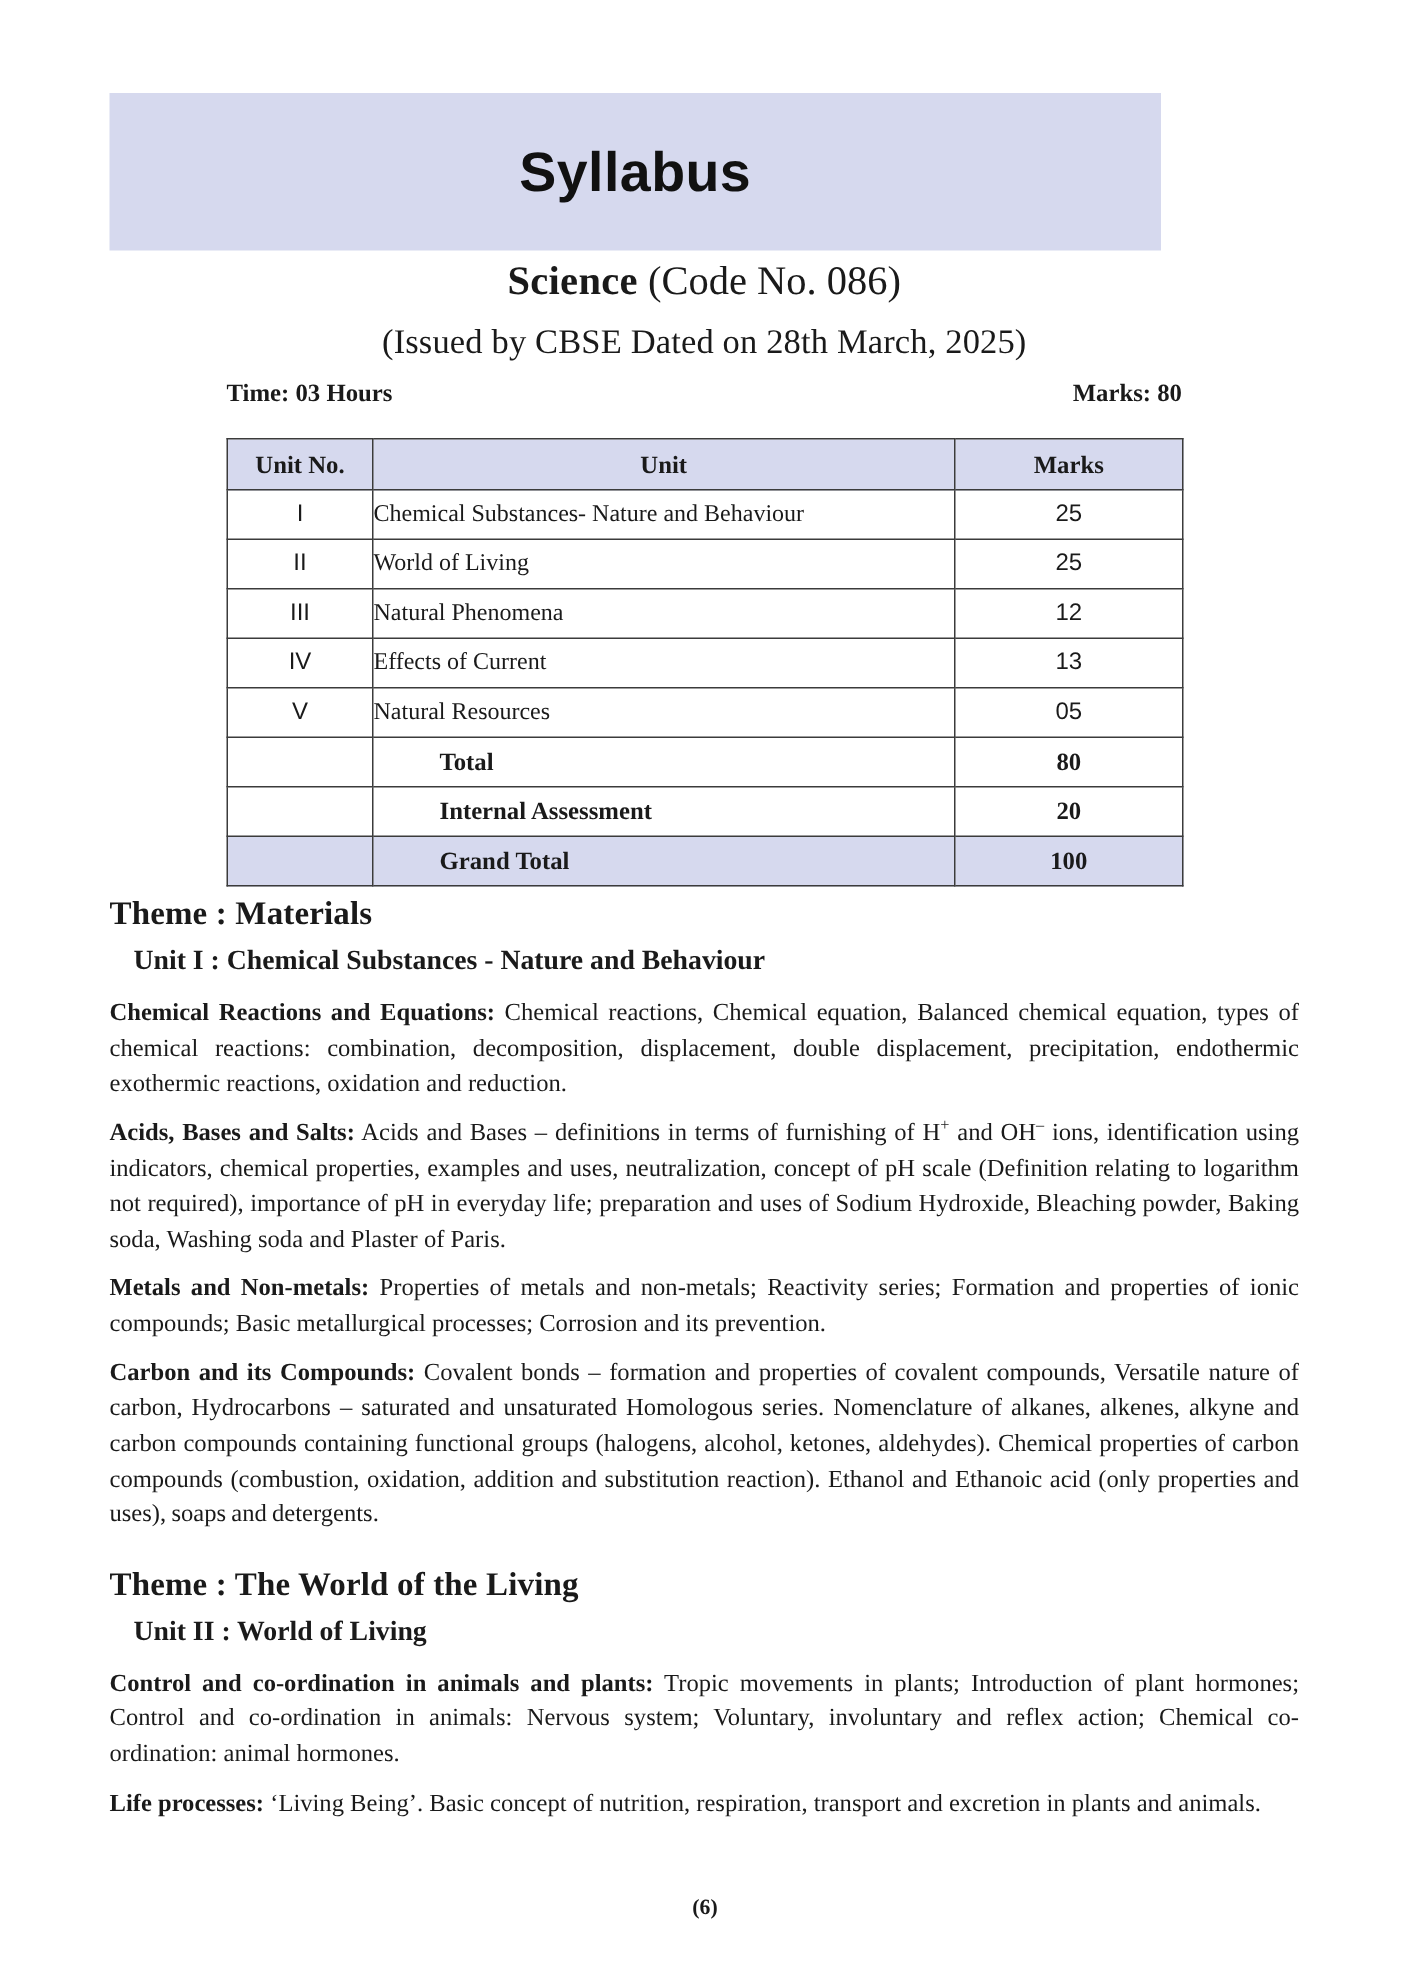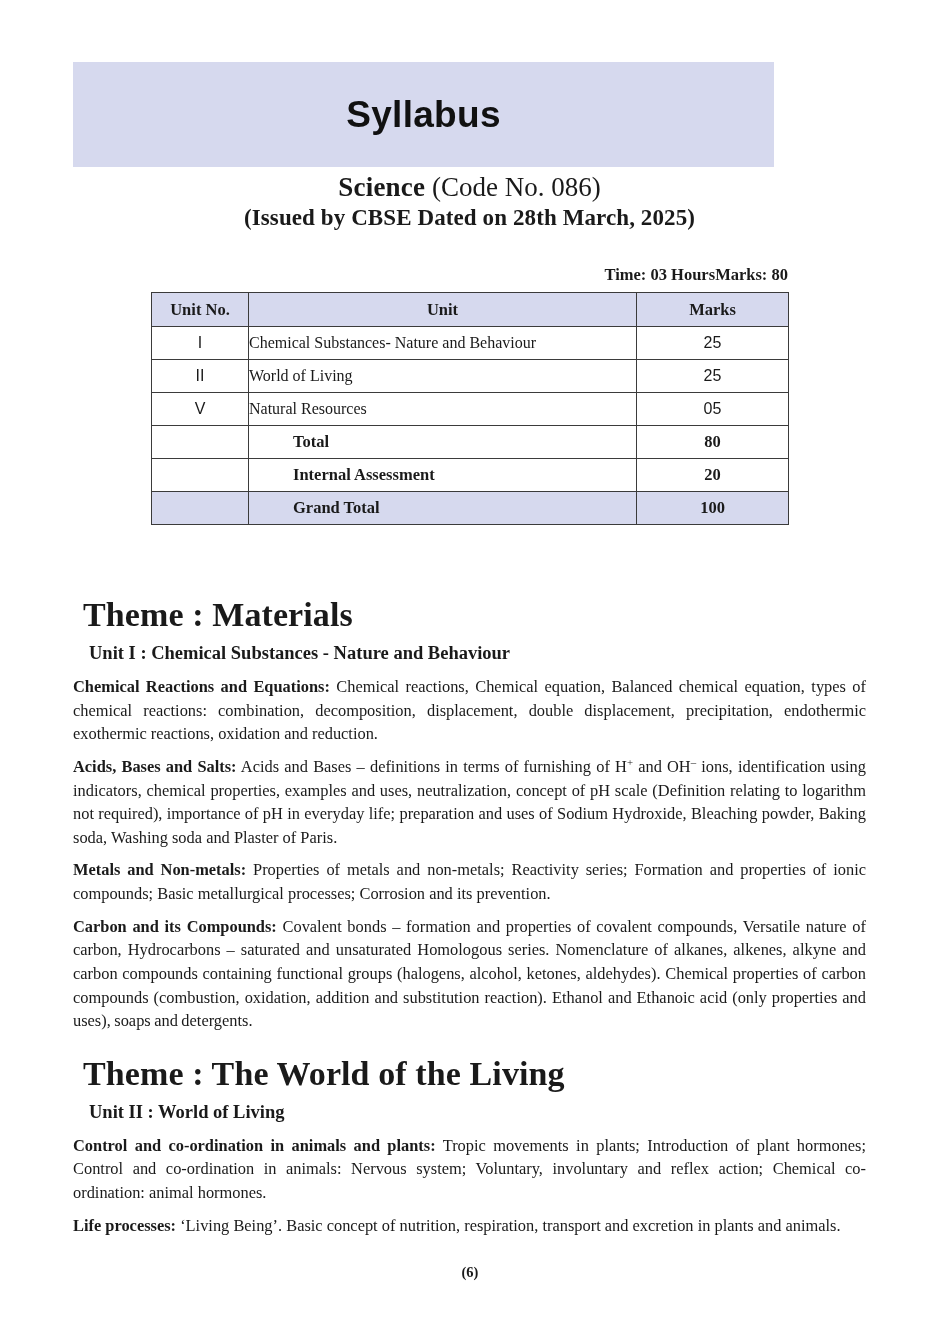--- a/index.html
+++ b/index.html
@@ -60,33 +60,33 @@
     font-weight: bold;
     letter-spacing: 0.2px;
   }
   .class-line {
     font-size: 25px;
     font-weight: bold;
     margin-top: 1px;
   }
   .issued-line {
     font-size: 23px;
-    font-weight: bold;
-    margin-top: 2px;
+    font-weight: normal;
+    margin-top: 12px;
     letter-spacing: 0.1px;
   }
 
   
   .timemarks {
     position: absolute;
     left: 151px;
-    top: 265px;
+    top: 252px;
     width: 637px;
     display: flex;
-    justify-content: flex-end;
+    justify-content: space-between;
     font-size: 16.5px;
     font-weight: bold;
   }
 
   
   .marks-table {
     position: absolute;
     left: 151px;
     top: 292px;
     width: 637px;
@@ -142,23 +142,23 @@
   }
 
   
   .content {
     position: absolute;
     left: 73px;
     top: 596px;
     width: 793px;
   }
   .theme-heading {
-    font-size: 34px;
-    font-weight: bold;
-    margin: 0 0 9px 10px;
+    font-size: 22px;
+    font-weight: bold;
+    margin: 0 0 9px 0;
     letter-spacing: 0.1px;
   }
   .theme-heading.second {
     margin-top: 22px;
   }
   .unit-heading {
     font-size: 18.5px;
     font-weight: bold;
     margin: 0 0 11px 16px;
   }
@@ -229,20 +229,30 @@
         <td class="cell-unitno">I</td>
         <td class="cell-unit">Chemical Substances- Nature and Behaviour</td>
         <td class="cell-marks">25</td>
       </tr>
       <tr>
         <td class="cell-unitno">II</td>
         <td class="cell-unit">World of Living</td>
         <td class="cell-marks">25</td>
       </tr>
       <tr>
+        <td class="cell-unitno">III</td>
+        <td class="cell-unit">Natural Phenomena</td>
+        <td class="cell-marks">12</td>
+      </tr>
+      <tr>
+        <td class="cell-unitno">IV</td>
+        <td class="cell-unit">Effects of Current</td>
+        <td class="cell-marks">13</td>
+      </tr>
+      <tr>
         <td class="cell-unitno">V</td>
         <td class="cell-unit">Natural Resources</td>
         <td class="cell-marks">05</td>
       </tr>
 
       <tr class="summary-row">
         <td class="cell-unitno"></td>
         <td class="cell-unit">Total</td>
         <td class="cell-marks">80</td>
       </tr>

